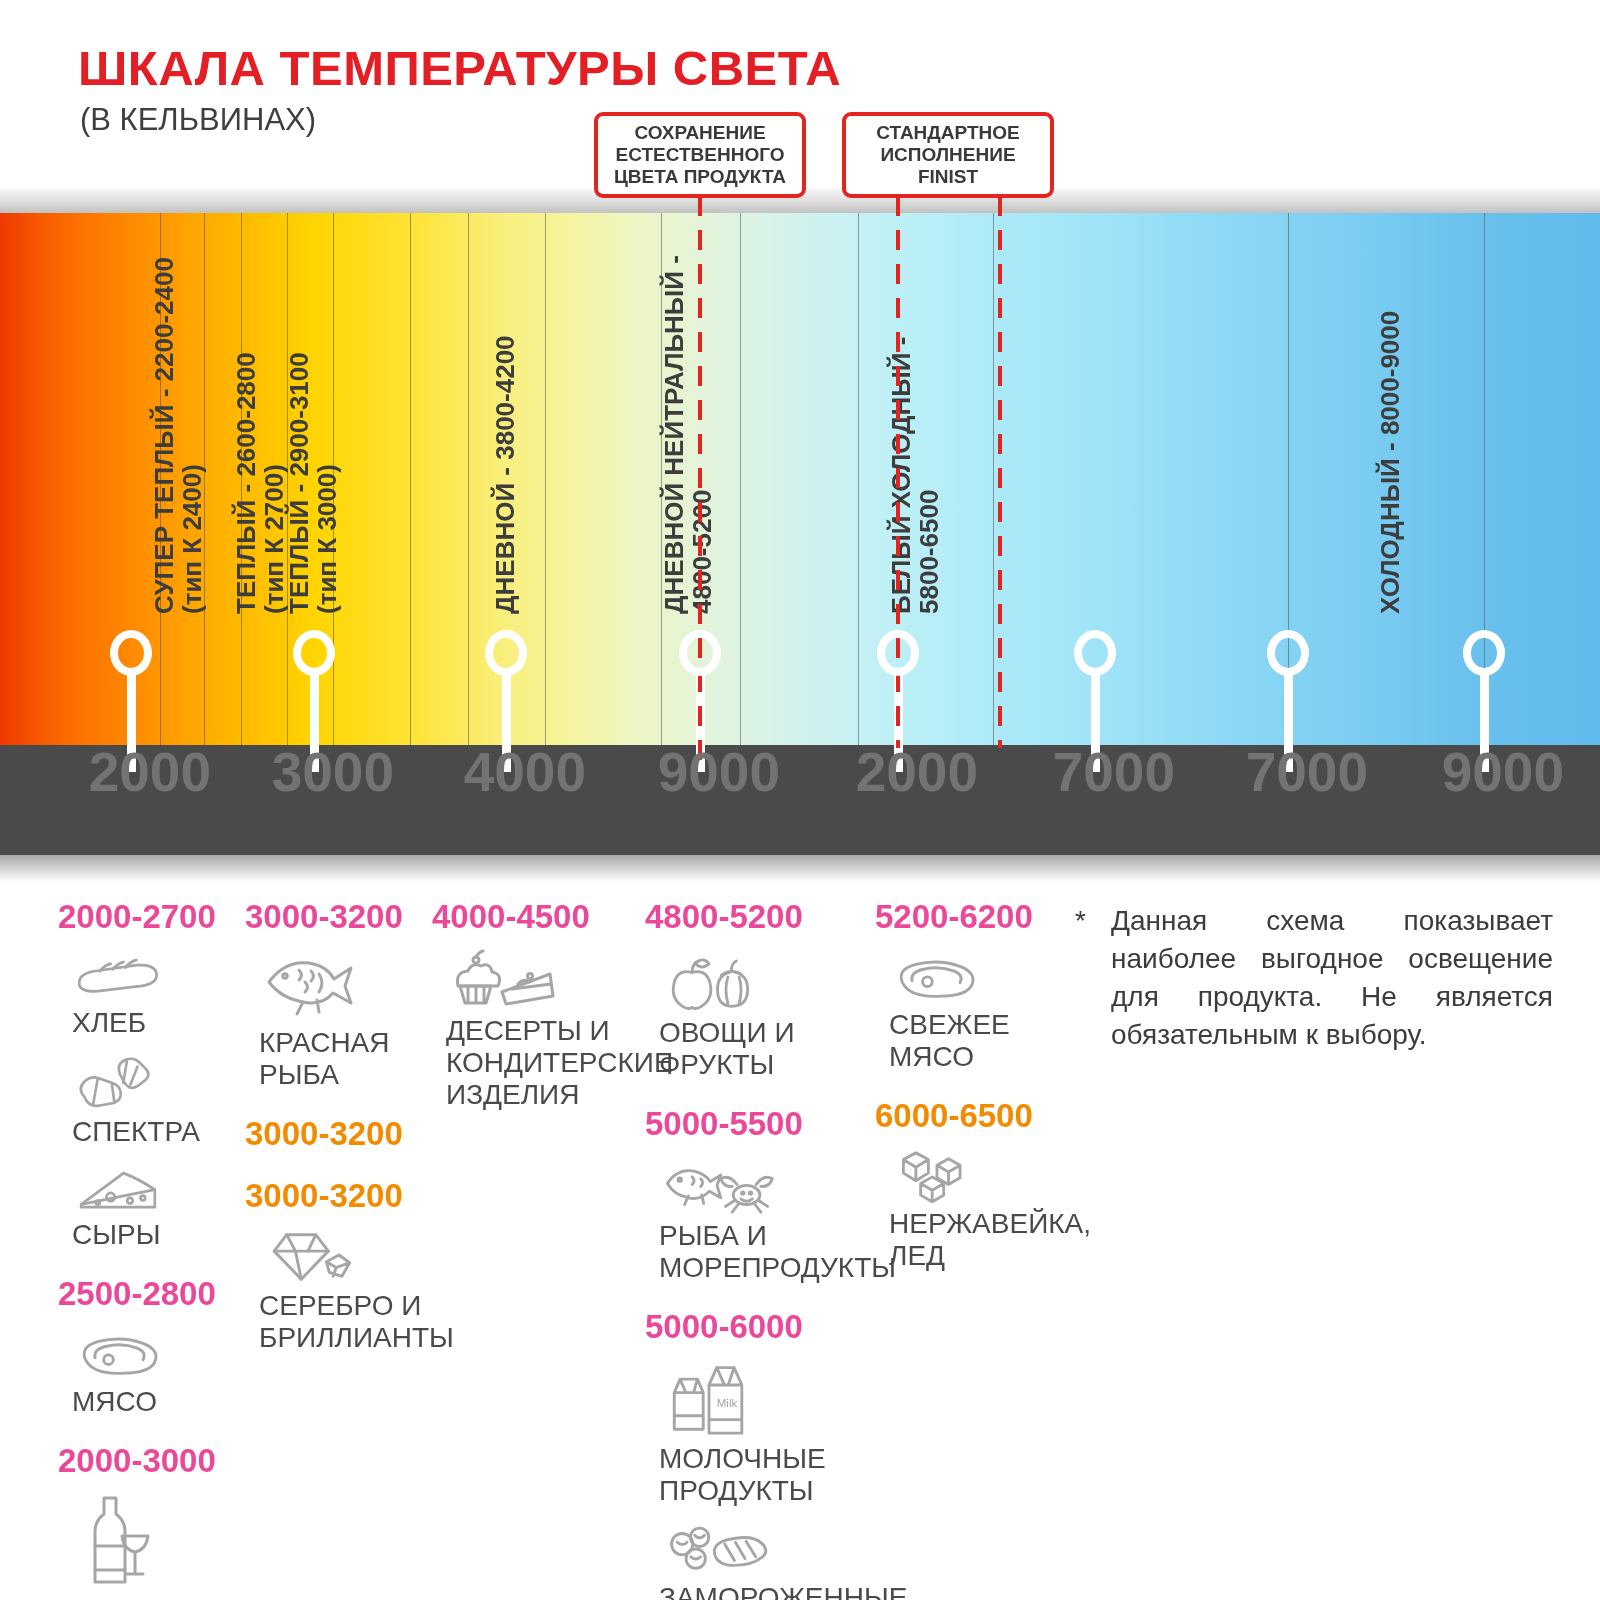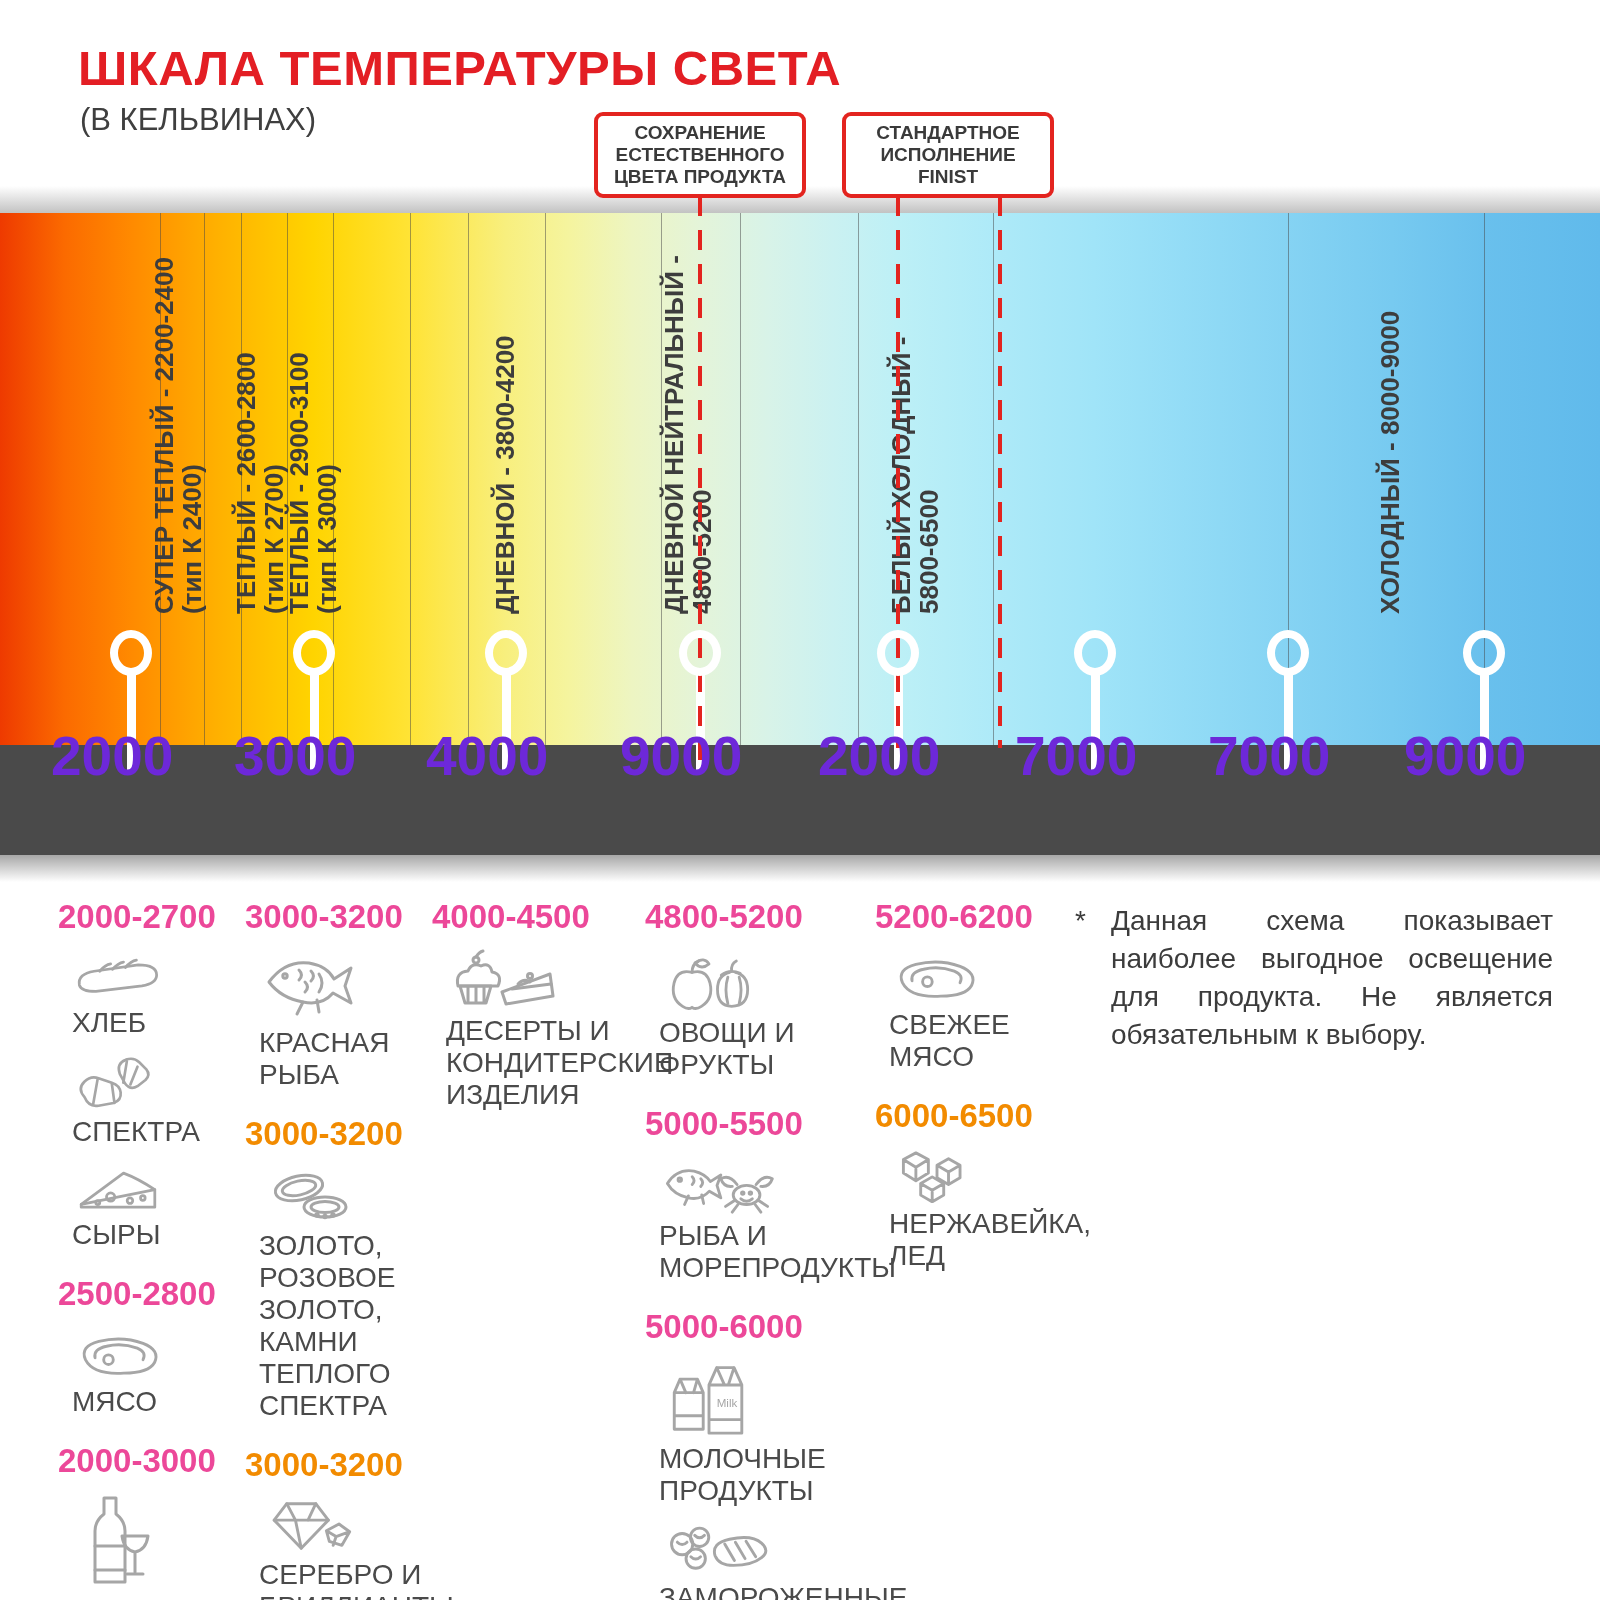--- a/index.html
+++ b/index.html
@@ -30,21 +30,21 @@
           transform:rotate(-90deg);transform-origin:0 100%;z-index:10;}
 
   
   .axisbar{left:0;top:745px;width:1600px;height:110px;background:#4a4a4a;z-index:8;}
   .shadow-bottom{left:0;top:855px;width:1600px;height:27px;z-index:8;
       background:linear-gradient(to bottom,rgba(80,80,80,.5) 0%,rgba(80,80,80,0) 100%);}
   .stem{top:668px;width:9px;height:104px;background:#fff;z-index:12;}
   .rdash{top:196px;width:4px;z-index:20;
       background:repeating-linear-gradient(to bottom,#e3241f 0 20px,rgba(0,0,0,0) 20px 34px);}
   .ring{top:630px;width:26px;height:30px;border:8px solid #fff;border-radius:50%;z-index:25;}
-  .ktick{top:724px;width:160px;text-align:left;font-size:55px;font-weight:bold;color:#6d28d9;z-index:30;}
+  .ktick{top:740px;width:160px;text-align:right;font-size:55px;font-weight:bold;color:#737373;z-index:30;}
 
   
   .col{top:898px;}
   .grange{font-size:33px;font-weight:bold;color:#ec4899;margin:24px 0 0 0;}
   .grange.orange{color:#f28b00;}
   .grange.first{margin-top:0;}
   .item{margin:10px 0 6px 14px;}
   .item svg{display:block;}
   .ilabel{font-size:28px;line-height:32px;color:#4a4a4a;white-space:pre-line;margin-top:5px;}
   .icn{stroke:#a6a6a6;fill:none;stroke-width:3;stroke-linecap:round;stroke-linejoin:round;}
@@ -184,35 +184,20 @@
       <svg class="icn" width="100" height="76" viewBox="0 0 100 76">
         <path d="M10 36 Q26 14 50 17 Q68 20 75 33 L92 22 L86 40 L92 57 L74 47 Q63 60 44 56 Q22 52 10 36 Z"></path>
         <circle cx="26" cy="30" r="2.2"></circle>
         <path d="M40 24 q5 5 0 10 M52 25 q5 5 0 10 M46 36 q5 5 0 10 M60 28 q6 9 0 18"></path>
         <path d="M44 56 l-6 12 M58 54 l2 12"></path>
       </svg>
       <div class="ilabel">КРАСНАЯ
 РЫБА</div>
     </div>
     <div class="grange orange">3000-3200</div>
-    <div class="item">
-      <svg class="icn" width="100" height="62" viewBox="0 0 100 62">
-        <ellipse cx="40" cy="25" rx="24" ry="12" transform="rotate(-12 40 25)"></ellipse>
-        <ellipse cx="40" cy="25" rx="17" ry="7" transform="rotate(-12 40 25)"></ellipse>
-        <ellipse cx="66" cy="44" rx="21" ry="10"></ellipse>
-        <ellipse cx="66" cy="44" rx="14" ry="5.5"></ellipse>
-        <circle cx="58" cy="52" r="1.2"></circle>
-          <circle cx="66" cy="53.5" r="1.2"></circle>
-          <circle cx="74" cy="52" r="1.2"></circle>
-      </svg>
-      <div class="ilabel">ЗОЛОТО,
-РОЗОВОЕ ЗОЛОТО,
-КАМНИ ТЕПЛОГО
-СПЕКТРА</div>
-    </div>
     <div class="grange orange">3000-3200</div>
     <div class="item">
       <svg class="icn" width="100" height="60" viewBox="0 0 100 62">
         <path d="M27 10 h30 L70 27 L42 56 L14 27 Z"></path>
         <path d="M14 27 h56 M27 10 l9 17 l6 29 M57 10 l-8 17"></path>
         <path d="M68 38 l13 -7 l11 8 l-8 14 l-13 -4 Z M68 38 l10 6 l14 -5 M78 44 l-3 9"></path>
       </svg>
       <div class="ilabel">СЕРЕБРО И
 БРИЛЛИАНТЫ</div>
     </div>

